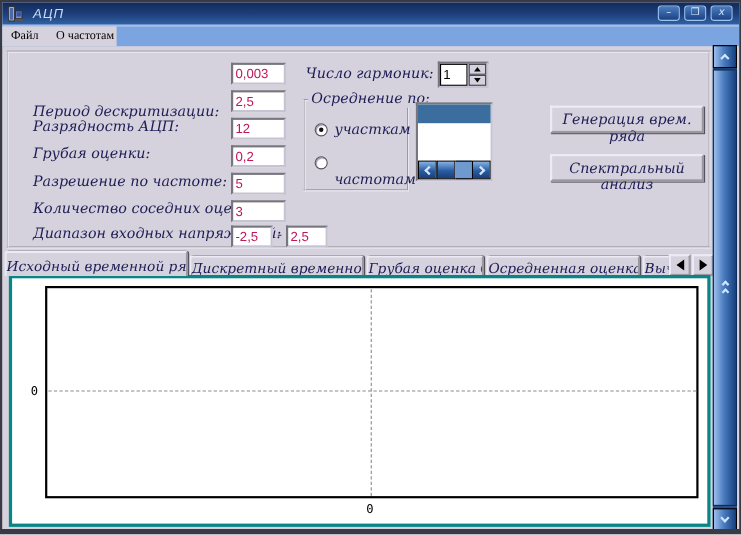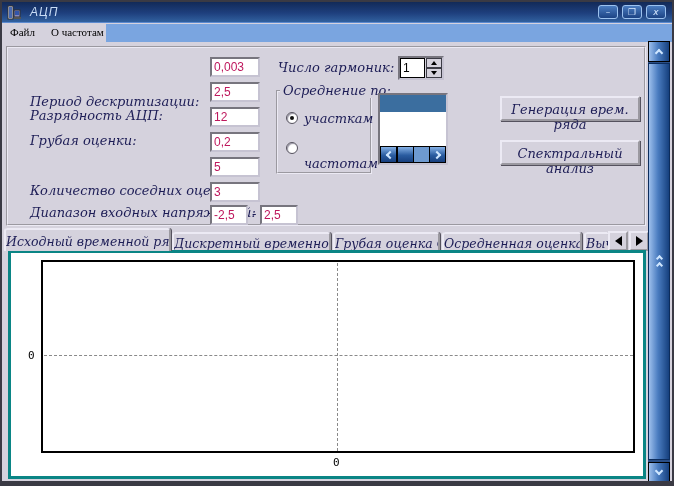--- a/index.html
+++ b/index.html
@@ -121,20 +121,21 @@
   <input class="edit" style="left: 208px; top: 55px;" value="0,003">
 
   <input class="edit" style="left: 208px; top: 80px;" value="2,5">
 
   <div class="lbl" style="left:28px;top:106px;">Разрядность АЦП:</div>
   <input class="edit" style="left: 208px; top: 105px;" value="12">
 
   <div class="lbl" style="left:28px;top:131px;">Грубая оценки:</div>
   <input class="edit" style="left: 208px; top: 130px;" value="0,2">
 
+  <div class="lbl" style="left:28px;top:156px;">Разрешение по частоте:</div>
   <input class="edit" style="left: 208px; top: 155px;" value="5">
 
   <div class="lbl" style="left:28px;top:181px;">Количество соседних оценок:</div>
   <input class="edit" style="left: 208px; top: 180px;" value="3">
 
   <div class="lbl" style="left:28px;top:203px;">Диапазон входных напряжений:</div>
   <input class="edit" style="left: 208px; top: 203px; width: 38px;" value="-2,5">
   <div class="lbl" style="left:250px;top:204px;">-</div>
   <input class="edit" style="left: 258px; top: 203px; width: 38px;" value="2,5">
 

